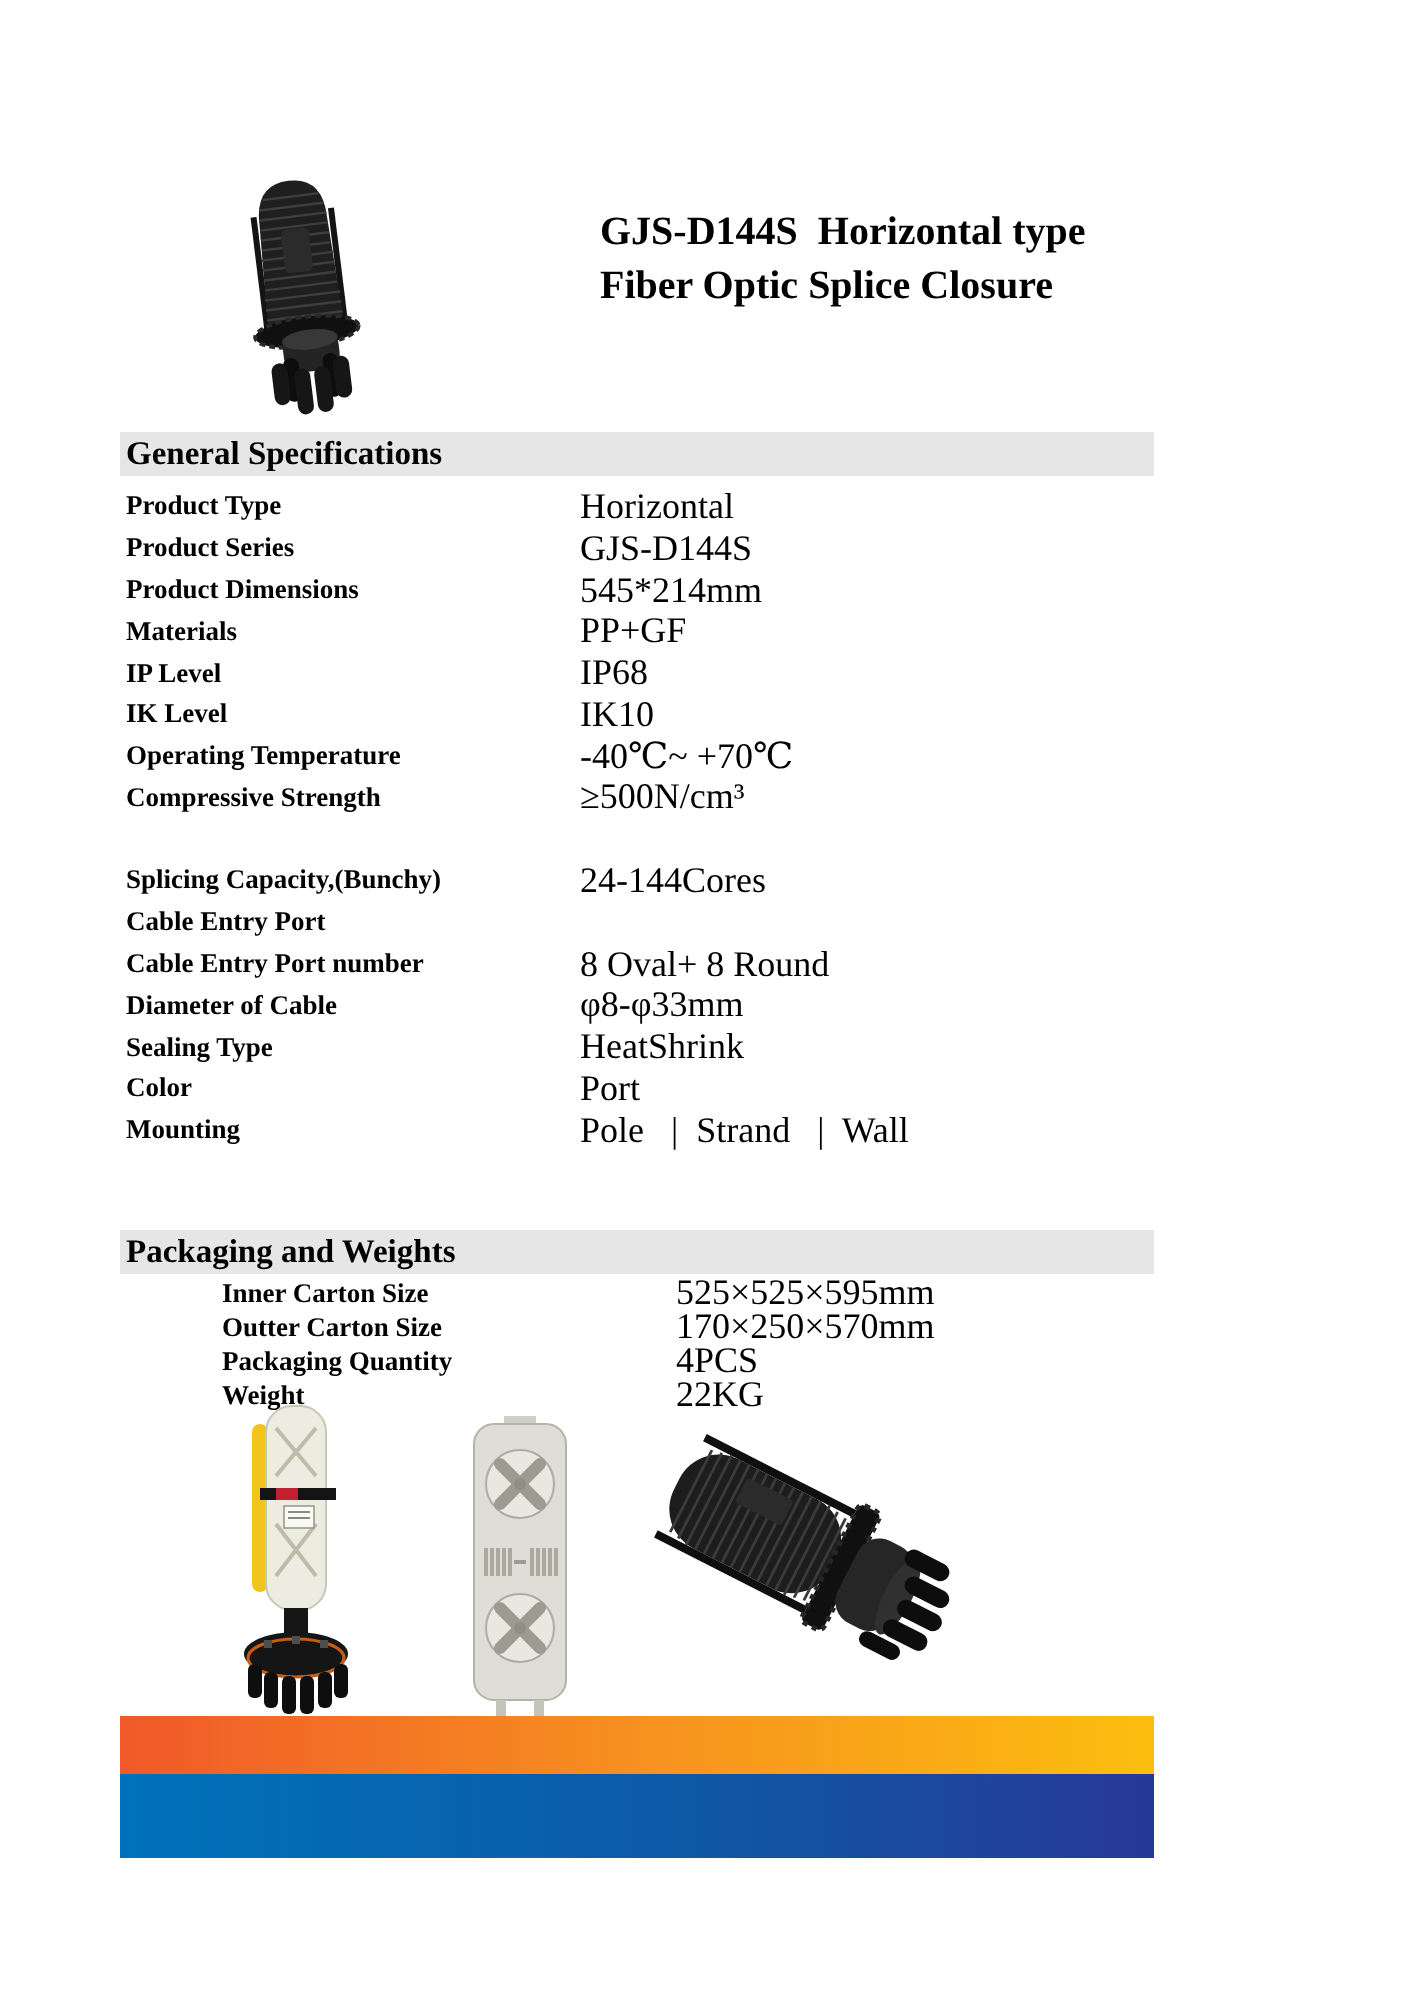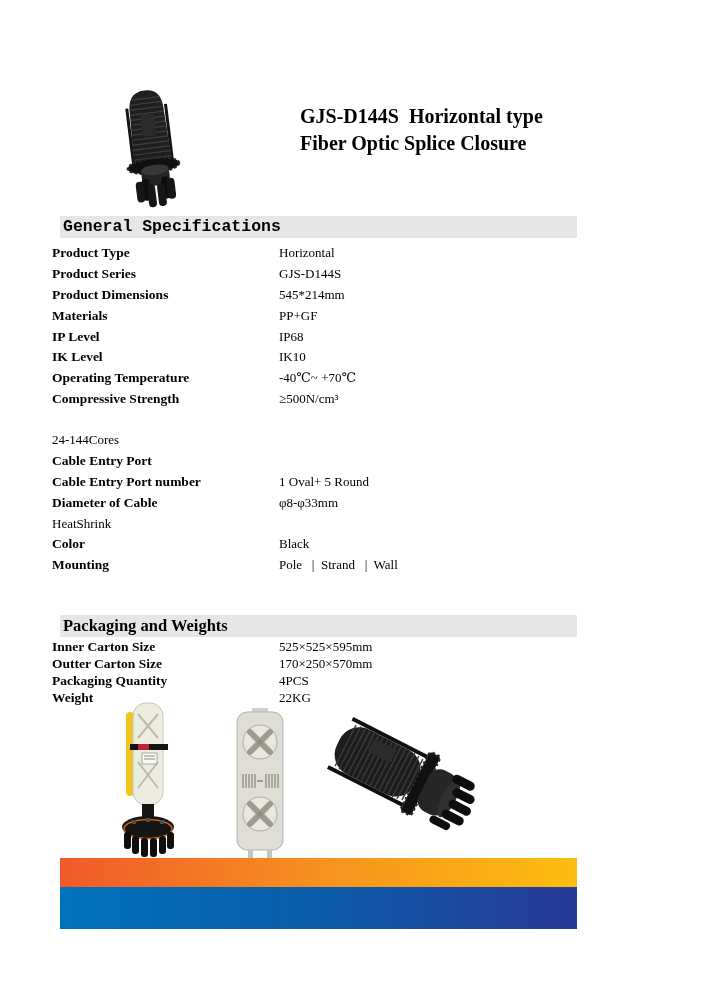--- a/index.html
+++ b/index.html
@@ -11,32 +11,32 @@
   .photo svg { overflow:visible; display:block; }
 
   .title-block { position:absolute; left:300px; top:103px; }
   .title-line { font-weight:bold; font-size:20px; line-height:27px; white-space:pre; }
 
   .section-header {
     position:absolute; left:60px; width:574px; height:22px;
     background:#e6e6e6; font-weight:bold; font-size:16.5px; line-height:22px;
     padding-left:3px; box-sizing:border-box;
   }
-  #gen-header { top:216px;font-family:Liberation Mono, monospace; }
+  #gen-header { top:216px; }
   #pkg-header { top:615px; }
 
-  .rows { position:absolute; left:52px; }
+  .rows { position:absolute; left:63px; }
   #rows-basic    { top:243px; }
   #rows-capacity { top:430px; }
-  #rows-pkg      { top:638px; }
+  #rows-pkg      { top:638px;margin-left:48px; }
 
   .spec-row { display:flex; align-items:center; height:20.8px; }
   #rows-pkg .spec-row { height:17px; }
   .spec-label { width:227px; flex-shrink:0; font-weight:bold; font-size:13.5px; white-space:pre; }
-  .spec-value { font-size:13px; white-space:pre; }
+  .spec-value { font-size:18px; white-space:pre; }
 
   #hero   { left:110px; top:84px;  width:82px;  height:125px; }
   #photo1 { left:116px; top:698px; width:68px;  height:160px; }
   #photo2 { left:224px; top:706px; width:72px;  height:158px; }
   #photo3 { left:328px; top:706px; width:150px; height:155px; }
 
   .bar { position:absolute; left:60px; width:574px; }
   .bar-orange { top:858px; height:29px; background:linear-gradient(90deg,#f1592a 0%,#f7941e 48%,#fdc70c 100%); }
   .bar-blue   { top:887px; height:42px; background:linear-gradient(90deg,#0072bc 0%,#0d5aa7 48%,#2e3192 100%); }
 </style>
@@ -120,39 +120,41 @@
         <span class="spec-label">Operating Temperature</span>
         <span class="spec-value">-40℃~ +70℃</span>
       </div>
       <div class="spec-row">
         <span class="spec-label">Compressive Strength</span>
         <span class="spec-value">≥500N/cm³</span>
       </div>
     </div>
   <div class="rows" id="rows-capacity">
       <div class="spec-row">
+        <span class="spec-label">Splicing Capacity,(Bunchy)</span>
         <span class="spec-value">24-144Cores</span>
       </div>
       <div class="spec-row">
         <span class="spec-label">Cable Entry Port</span>
       </div>
       <div class="spec-row">
         <span class="spec-label">Cable Entry Port number</span>
-        <span class="spec-value">1 Oval+ 5 Round</span>
+        <span class="spec-value">8 Oval+ 8 Round</span>
       </div>
       <div class="spec-row">
         <span class="spec-label">Diameter of Cable</span>
         <span class="spec-value">φ8-φ33mm</span>
       </div>
       <div class="spec-row">
+        <span class="spec-label">Sealing Type</span>
         <span class="spec-value">HeatShrink</span>
       </div>
       <div class="spec-row">
         <span class="spec-label">Color</span>
-        <span class="spec-value">Black</span>
+        <span class="spec-value">Port</span>
       </div>
       <div class="spec-row">
         <span class="spec-label">Mounting</span>
         <span class="spec-value">Pole   |  Strand   |  Wall</span>
       </div>
     </div>
 
   <div class="section-header" id="pkg-header">Packaging and Weights</div>
   <div class="rows" id="rows-pkg">
       <div class="spec-row">

